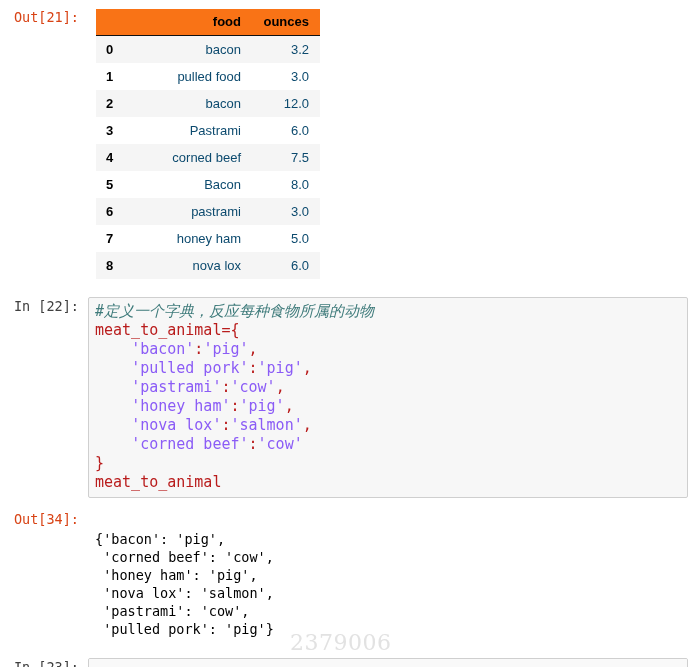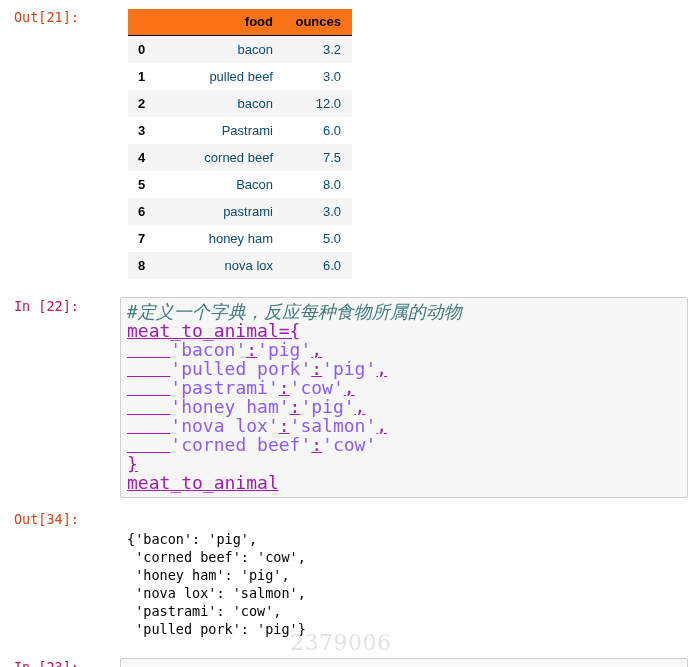--- a/index.html
+++ b/index.html
@@ -19,36 +19,35 @@
     position: relative;
     width: 688px;
     height: 667px;
   }
 
   
   .cell-row {
     display: flex;
     align-items: flex-start;
     width: 100%;
-    gap: 32px;
   }
 
   .prompt {
     flex: 0 0 88px;
     width: 88px;
     text-align: right;
     padding-right: 9px;
     box-sizing: border-box;
     font-family: "DejaVu Sans Mono", "Liberation Mono", monospace;
     font-size: 13.5px;
     line-height: 19px;
     white-space: pre;
     user-select: none;
   }
-  .prompt.in  { color: #be185d; }
+  .prompt.in  { color: #404040; }
   .prompt.out { color: #D84315; }
 
   
   .out-area-df {
     flex: 1 1 auto;
     padding-top: 1px;
   }
   table.dataframe {
     border-collapse: collapse;
     border-spacing: 0;
@@ -94,31 +93,31 @@
   
   .in-row { margin-top: 0; }
   .code-cell {
     flex: 1 1 auto;
     background: #f7f7f7;
     border: 1px solid #cfcfcf;
     border-radius: 2px;
     padding: 4px 6px 5px 6px;
     box-sizing: border-box;
     font-family: "DejaVu Sans Mono", "Liberation Mono", monospace;
-    font-size: 18px;
+    font-size: 15px;
     line-height: 19px;
     white-space: pre;
     overflow: hidden;
     position: relative;
   }
   .code-cell .line { min-height: 19px; }
 
   .tok-comment { color: #3F7B7B; font-style: italic; }
   .tok-string  { color: #8b5cf6; }
-  .tok-plain   { color: #a21caf; text-decoration: underline; }
+  .tok-plain   { color: #b91c1c; }
 
   
   .out-area-text {
     flex: 1 1 auto;
     font-family: "DejaVu Sans Mono", "Liberation Mono", monospace;
     font-size: 13.5px;
     line-height: 18px;
     white-space: pre;
     color: #000000;
     padding-left: 7px;
@@ -171,21 +170,21 @@
           </tr>
         </thead>
         <tbody id="df-body">
             <tr>
               <th>0</th>
               <td class="col-food">bacon</td>
               <td class="col-ounces">3.2</td>
             </tr>
             <tr>
               <th>1</th>
-              <td class="col-food">pulled beef</td>
+              <td class="col-food">pulled food</td>
               <td class="col-ounces">3.0</td>
             </tr>
             <tr>
               <th>2</th>
               <td class="col-food">bacon</td>
               <td class="col-ounces">12.0</td>
             </tr>
             <tr>
               <th>3</th>
               <td class="col-food">Pastrami</td>

